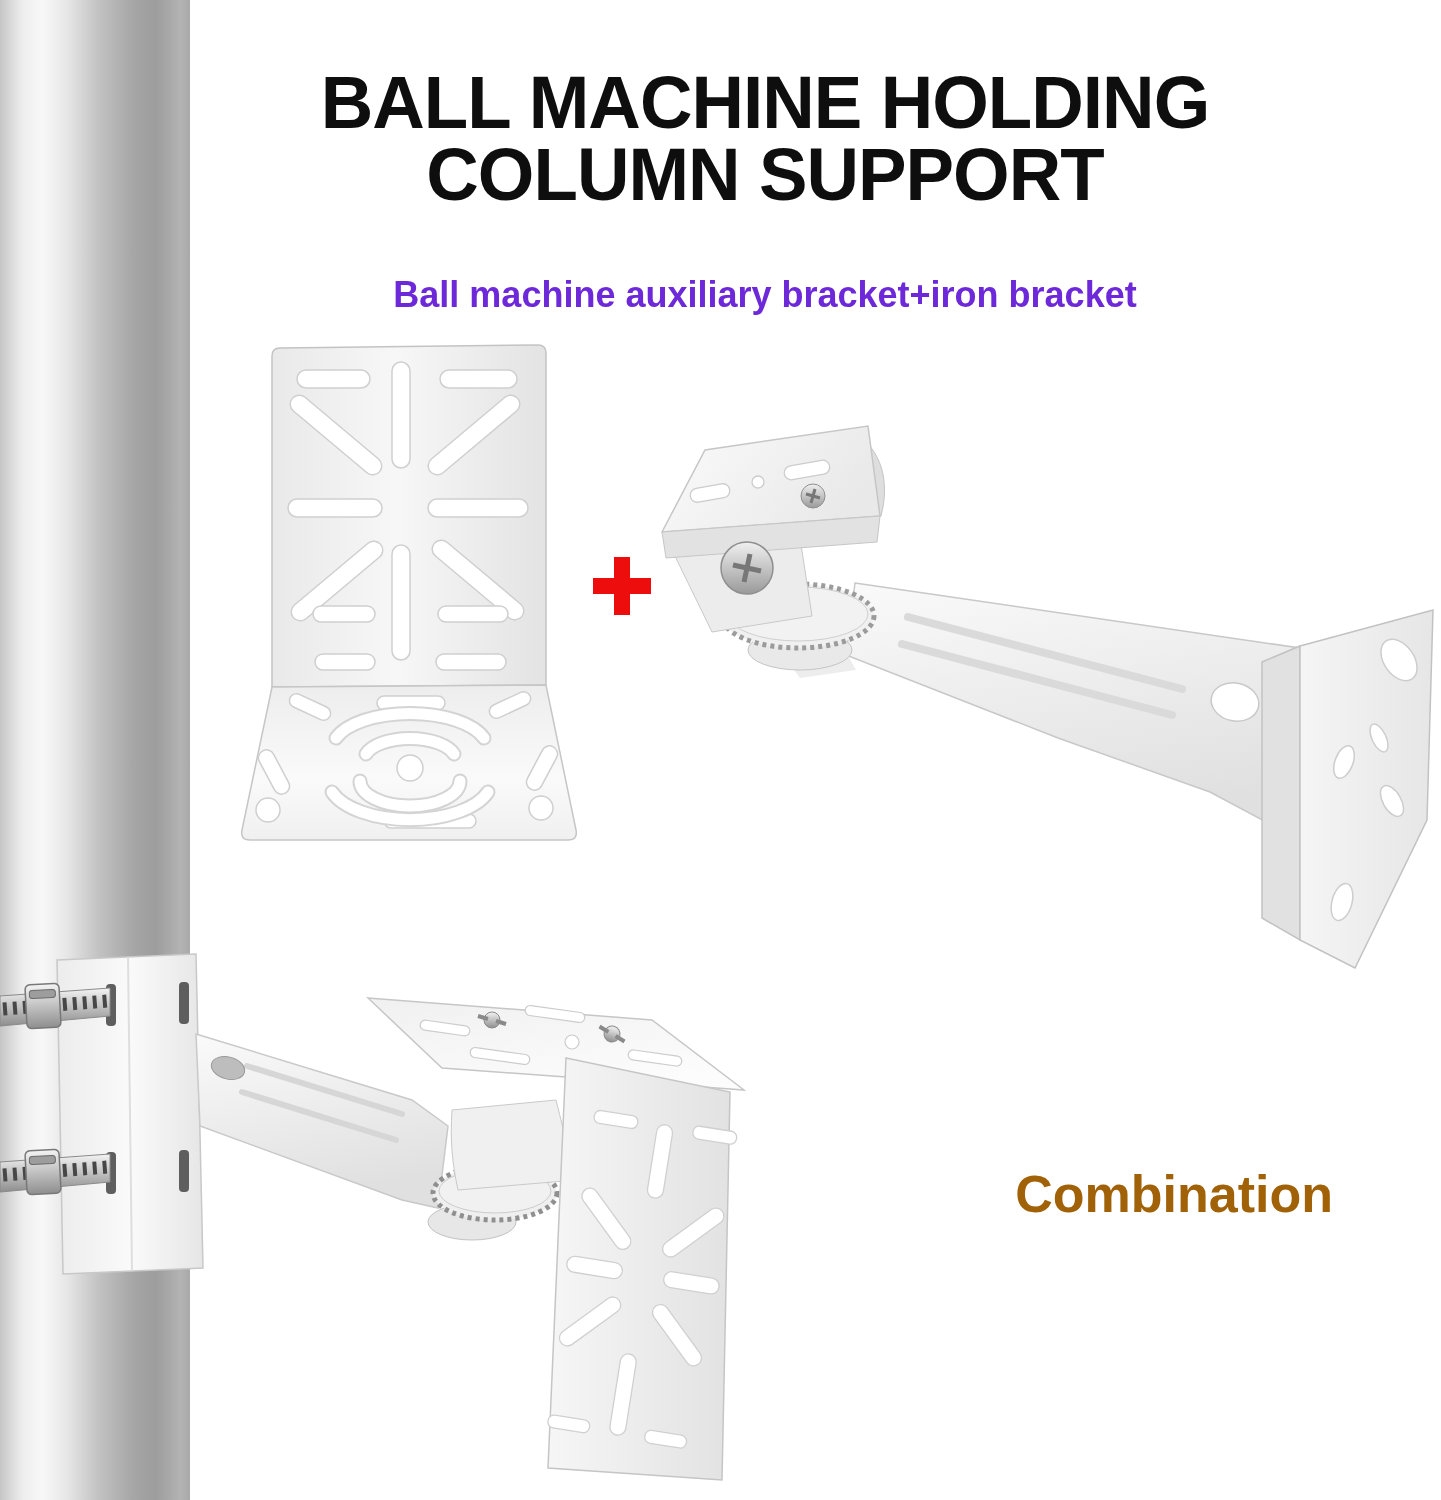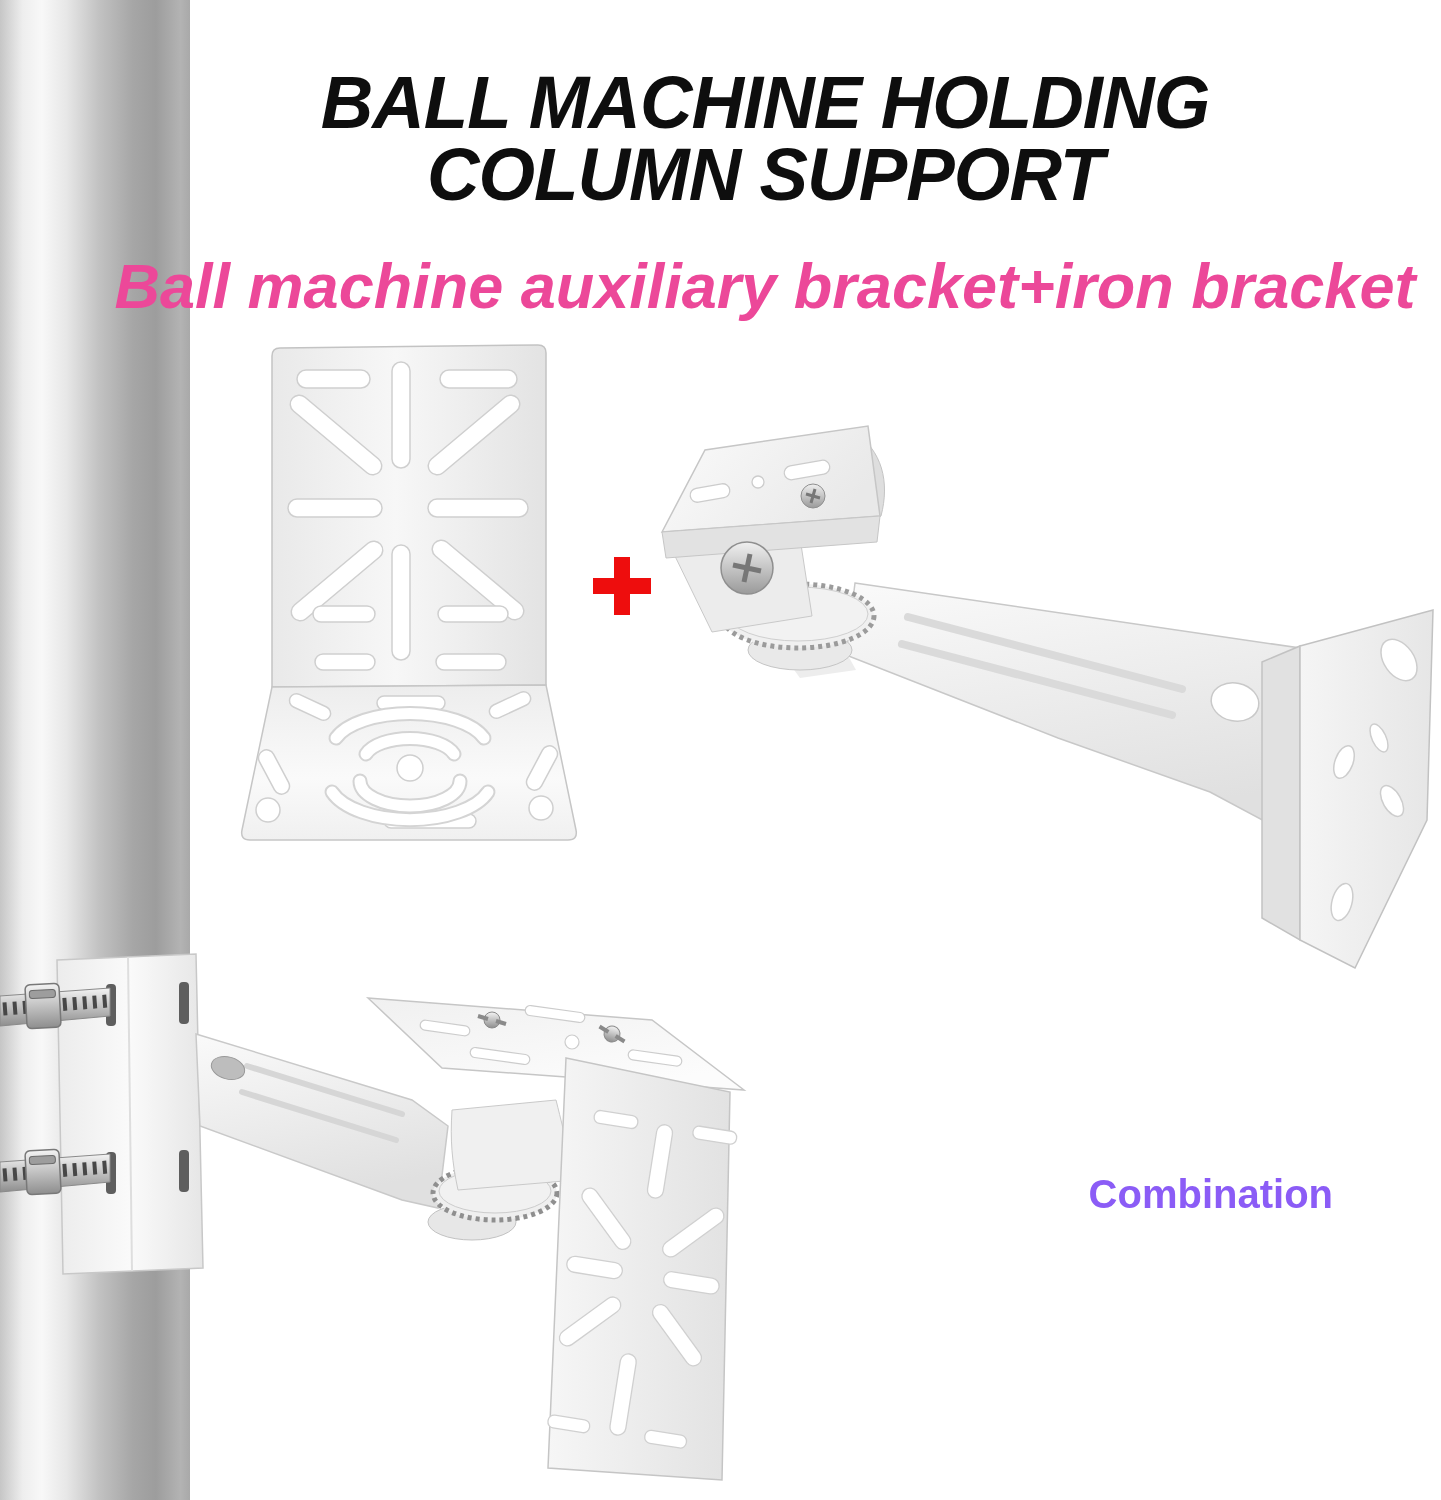--- a/index.html
+++ b/index.html
@@ -5,31 +5,31 @@
   html,body{margin:0;padding:0;}
   body{
     width:1441px;height:1500px;position:relative;background:#ffffff;
     font-family:"Liberation Sans", sans-serif;overflow:hidden;
   }
   
   .pole{
     position:absolute;left:0;top:0;width:190px;height:1500px;
     background:linear-gradient(90deg,#c6c6c6 0%,#eeeeee 12%,#f8f8f8 22%,#e7e7e7 35%,#c2c2c2 52%,#a6a6a6 70%,#9d9d9d 82%,#b3b3b3 95%,#a9a9a9 100%);
   }
-  .header{position:absolute;left:100px;top:66px;width:1330px;text-align:center;font-style:italic;}
+  .header{position:absolute;left:100px;top:66px;width:1330px;text-align:center;}
   .title{
     font-size:75px;font-weight:bold;line-height:72px;letter-spacing:-1px;
     color:#0e0e0e;transform:scaleX(.97);
   }
   .subtitle{
-    margin-top:40px;font-size:63px;font-weight:bold;color:#ec4899;letter-spacing:0;
+    margin-top:64px;font-size:36px;font-weight:bold;color:#6d28d9;letter-spacing:0;
   }
   .caption{
     position:absolute;top:1162px;right:108px;text-align:right;
-    font-size:40px;font-weight:bold;line-height:64px;color:#8b5cf6;
+    font-size:52px;font-weight:bold;line-height:64px;color:#a16207;
   }
   .art{position:absolute;}
   .plus-wrap{position:absolute;left:589px;top:553px;width:66px;height:66px;}
 </style>
 </head>
 <body>
 
 <div class="pole"></div>
 
 <div class="header">

